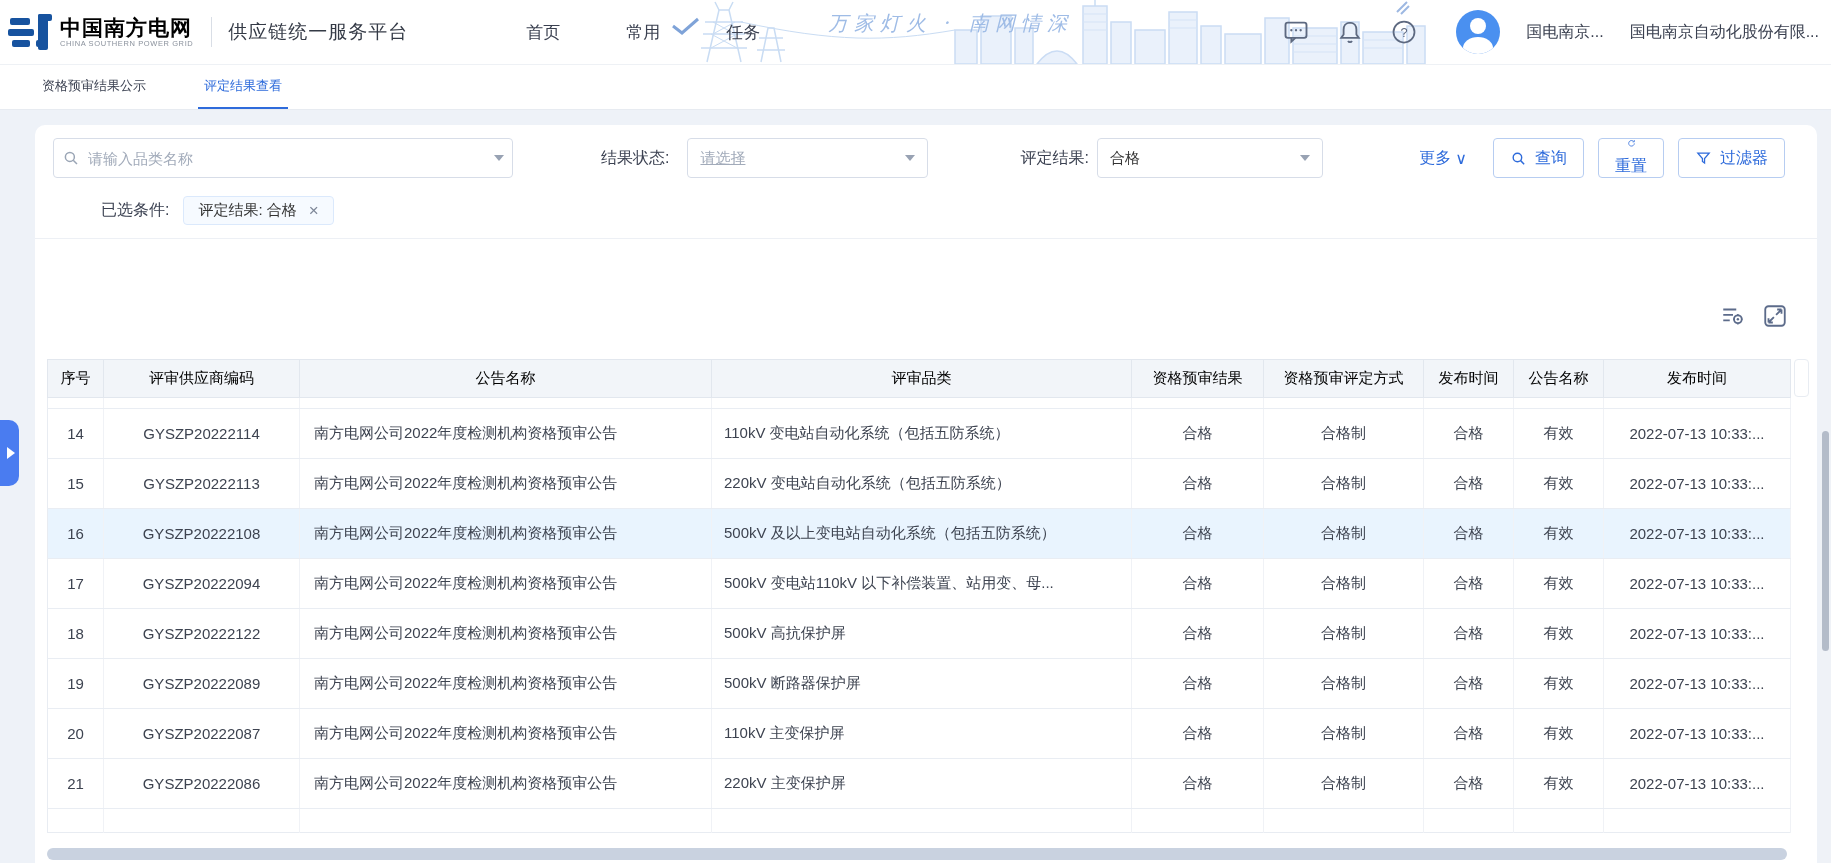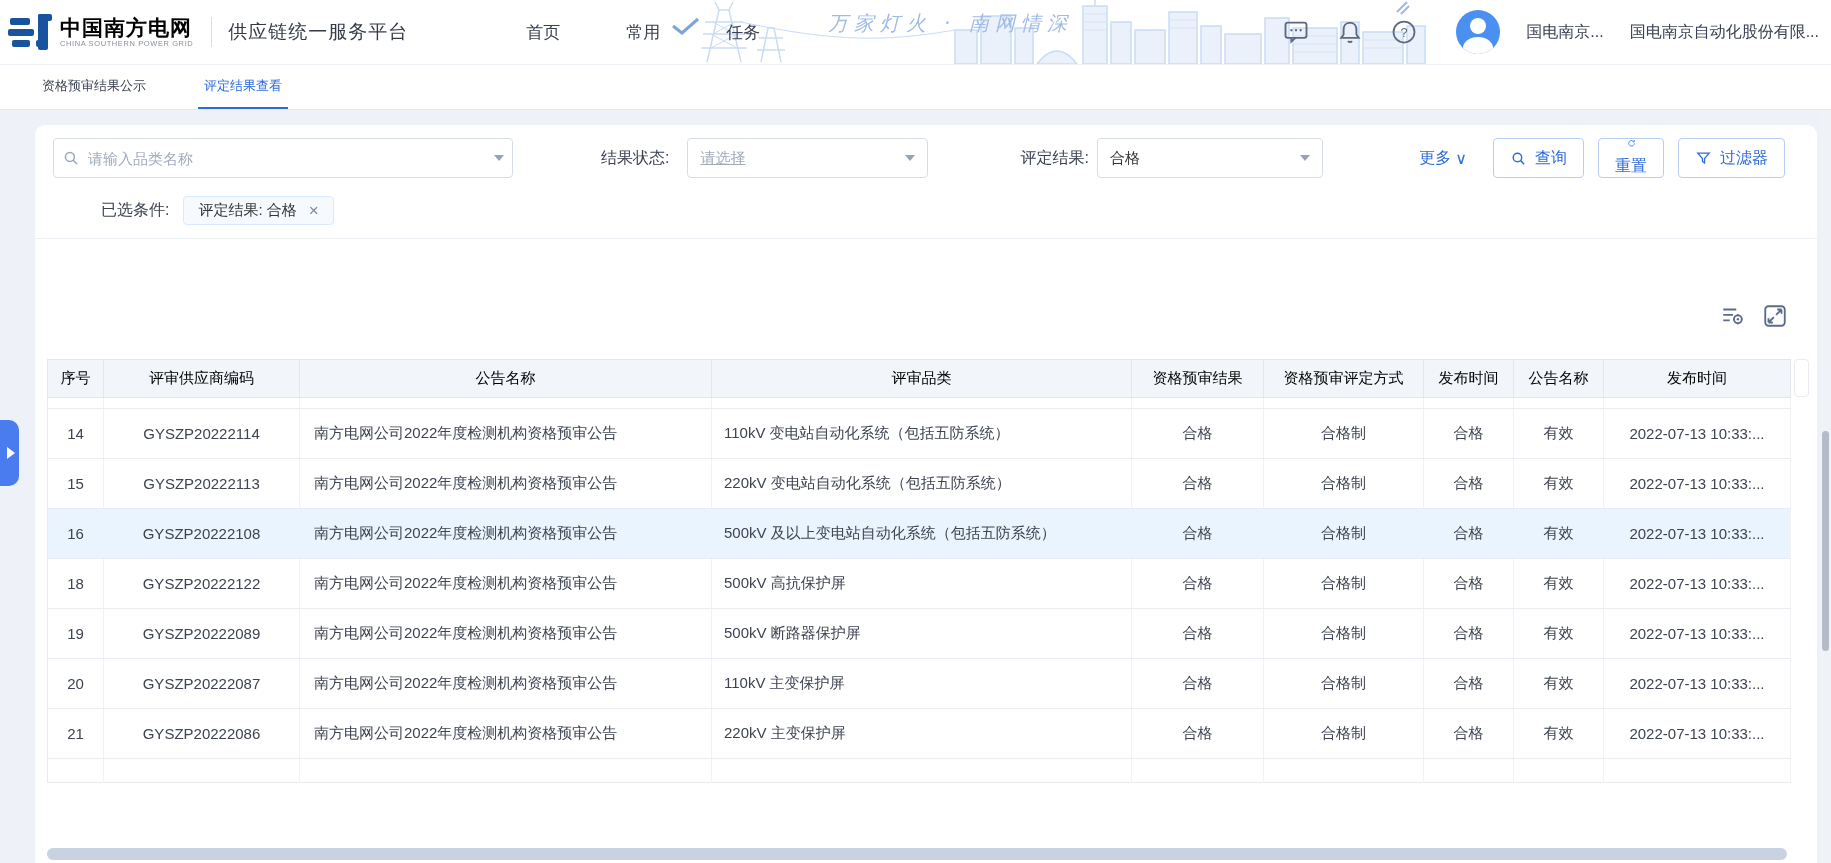--- a/index.html
+++ b/index.html
@@ -332,20 +332,31 @@
             <td>GYSZP20222108</td>
             <td>南方电网公司2022年度检测机构资格预审公告</td>
             <td>500kV 及以上变电站自动化系统（包括五防系统）</td>
             <td>合格</td>
             <td>合格制</td>
             <td>合格</td>
             <td>有效</td>
             <td>2022-07-13 10:33:...</td>
           </tr>
             <tr>
+            <td>17</td>
+            <td>GYSZP20222094</td>
+            <td>南方电网公司2022年度检测机构资格预审公告</td>
+            <td>500kV 变电站110kV 以下补偿装置、站用变、母...</td>
+            <td>合格</td>
+            <td>合格制</td>
+            <td>合格</td>
+            <td>有效</td>
+            <td>2022-07-13 10:33:...</td>
+          </tr>
+            <tr>
             <td>18</td>
             <td>GYSZP20222122</td>
             <td>南方电网公司2022年度检测机构资格预审公告</td>
             <td>500kV 高抗保护屏</td>
             <td>合格</td>
             <td>合格制</td>
             <td>合格</td>
             <td>有效</td>
             <td>2022-07-13 10:33:...</td>
           </tr>

